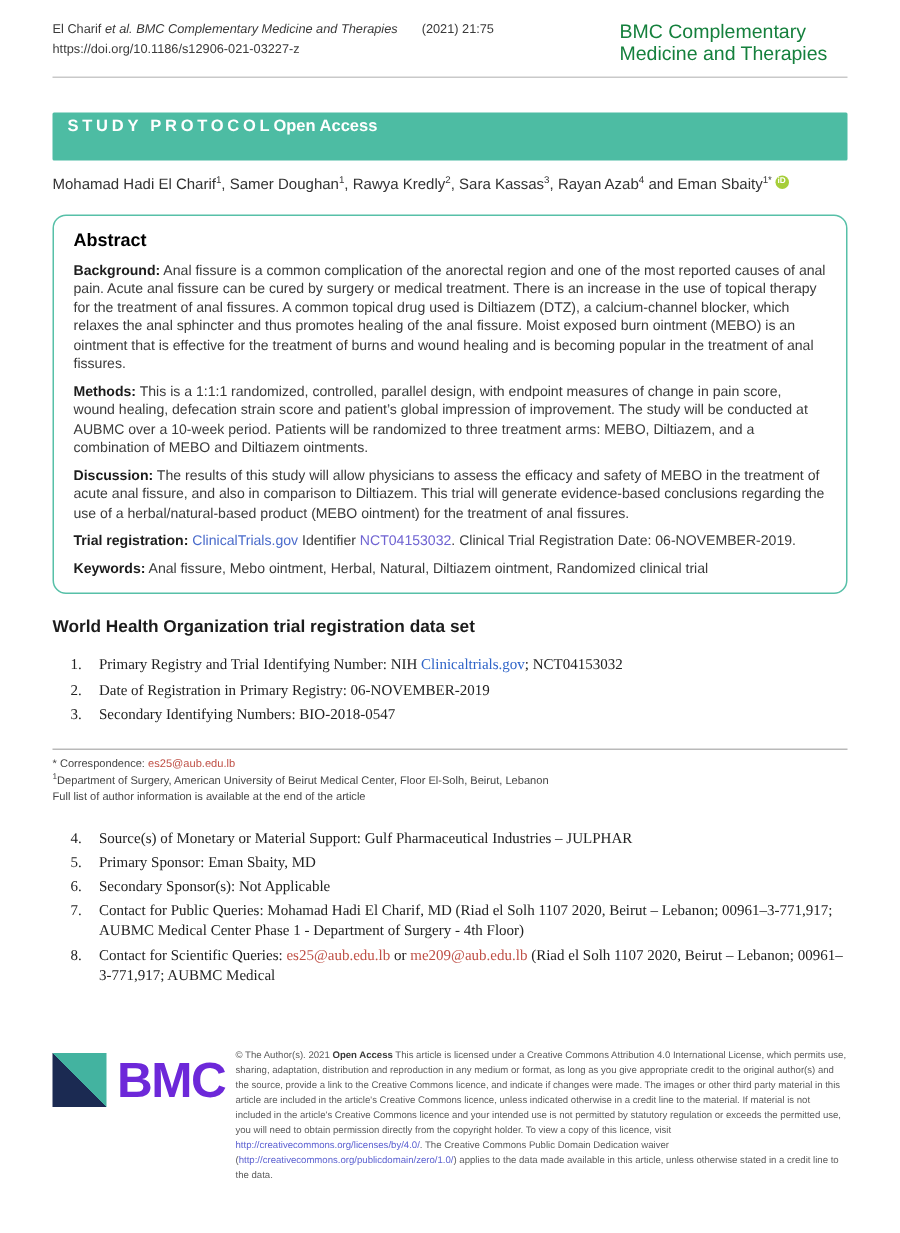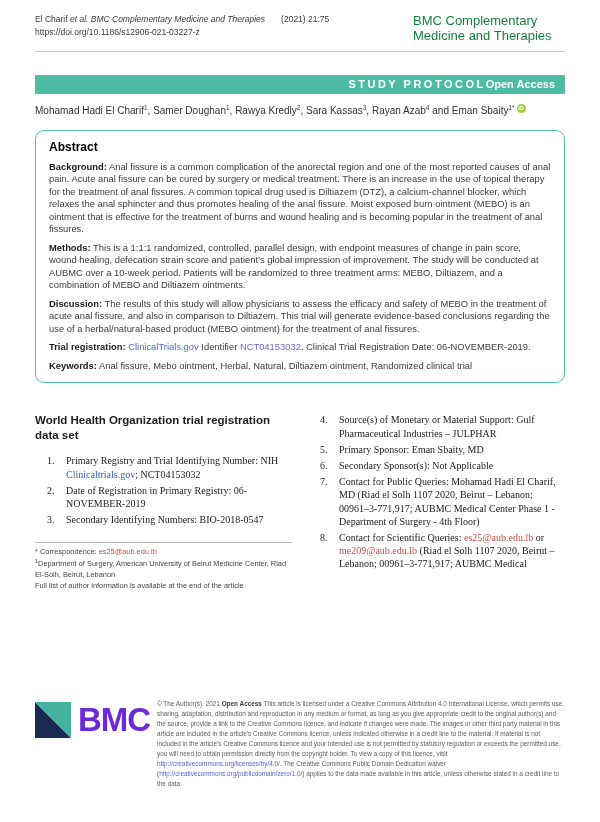--- a/index.html
+++ b/index.html
@@ -14,22 +14,22 @@
   .hdr{display:flex;justify-content:space-between;align-items:flex-start;}
   .hdr-left{font-size:8.5px;color:#3a3a3a;line-height:1.5;}
   .hdr-cite .ital{font-style:italic;}
   .hdr-cite .vol{margin-left:16px;font-style:normal;}
   .hdr-right{font-size:13px;color:#15803d;line-height:1.18;font-weight:500;text-align:left;width:152px;}
   .hdr-rule{border-top:1px solid #c9c9c9;margin-top:7px;}
 
   
   .banner{
     margin-top:23px;background:#4dbca3;color:#fff;
-    display:flex;justify-content:flex-end;align-items:center;
-    padding:3px 10px 4px 10px;border-radius:1px;
+    display:flex;justify-content:flex-start;align-items:center;
+    padding:3px 10px 17px 10px;border-radius:1px;
   }
   .banner .type{font-weight:bold;font-size:11px;letter-spacing:2.5px;}
   .banner .access{font-weight:bold;font-size:11px;}
 
   
   .title-row{margin-top:13px;display:flex;justify-content:space-between;}
   .title{
     width:455px;font-size:21px;line-height:1.23;color:#1c1c1c;font-weight:500;
     letter-spacing:-0.2px;
   }
@@ -67,21 +67,21 @@
     padding:9px 13px 10px 13px;
   }
   .abs-heading{font-size:12px;font-weight:bold;color:#000000;margin-bottom:7px;}
   .abs-p{font-size:9.4px;line-height:1.33;color:#3b3b3b;margin-bottom:6px;}
   .abs-p:last-child{margin-bottom:0;}
   .abs-p b{color:#1c1c1c;}
   .lnk-blue{color:#4a6bcb;text-decoration:none;cursor:pointer;}
   .lnk-purple{color:#6f63d2;text-decoration:none;cursor:pointer;}
 
   
-  .cols{display:flex;gap:16px;margin-top:30px;}
+  .cols{display:flex;gap:16px;margin-top:15px;flex-direction:column;}
   .col{flex:1;min-width:0;}
   .who-heading{font-size:11.5px;font-weight:bold;color:#1c1c1c;line-height:1.3;margin-bottom:11px;}
   .reg-list{font-family:"Liberation Serif","DejaVu Serif",serif;font-size:10px;
     line-height:1.32;color:#222;padding-left:12px;}
   .reg-item{display:flex;margin-bottom:3px;}
   .reg-num{width:13px;flex-shrink:0;}
   .reg-text{flex:1;padding-left:6px;}
   .lnk-list{color:#2d63c8;text-decoration:none;cursor:pointer;}
   .lnk-mail{color:#bf4f45;text-decoration:none;cursor:pointer;}
 
@@ -154,21 +154,21 @@
         </div>
         <div class="reg-item">
           <span class="reg-num">3.</span>
           <span class="reg-text">Secondary Identifying Numbers: BIO-2018-0547</span>
         </div>
       </div>
 
       <div class="foot-note">
         <div class="fn-rule"></div>
         <div class="fn-line"><span>* Correspondence: </span><a class="lnk-mail">es25@aub.edu.lb</a></div>
-        <div class="fn-line"><sup>1</sup><span>Department of Surgery, American University of Beirut Medicine Center, Riad El-Solh, Beirut, Lebanon</span></div>
+        <div class="fn-line"><sup>1</sup><span>Department of Surgery, American University of Beirut Medical Center, Floor El-Solh, Beirut, Lebanon</span></div>
         <div class="fn-line">Full list of author information is available at the end of the article</div>
       </div>
     </div>
 
     <div class="col">
       <div class="reg-list">
         <div class="reg-item">
           <span class="reg-num">4.</span>
           <span class="reg-text">Source(s) of Monetary or Material Support: Gulf Pharmaceutical Industries – JULPHAR</span>
         </div>

